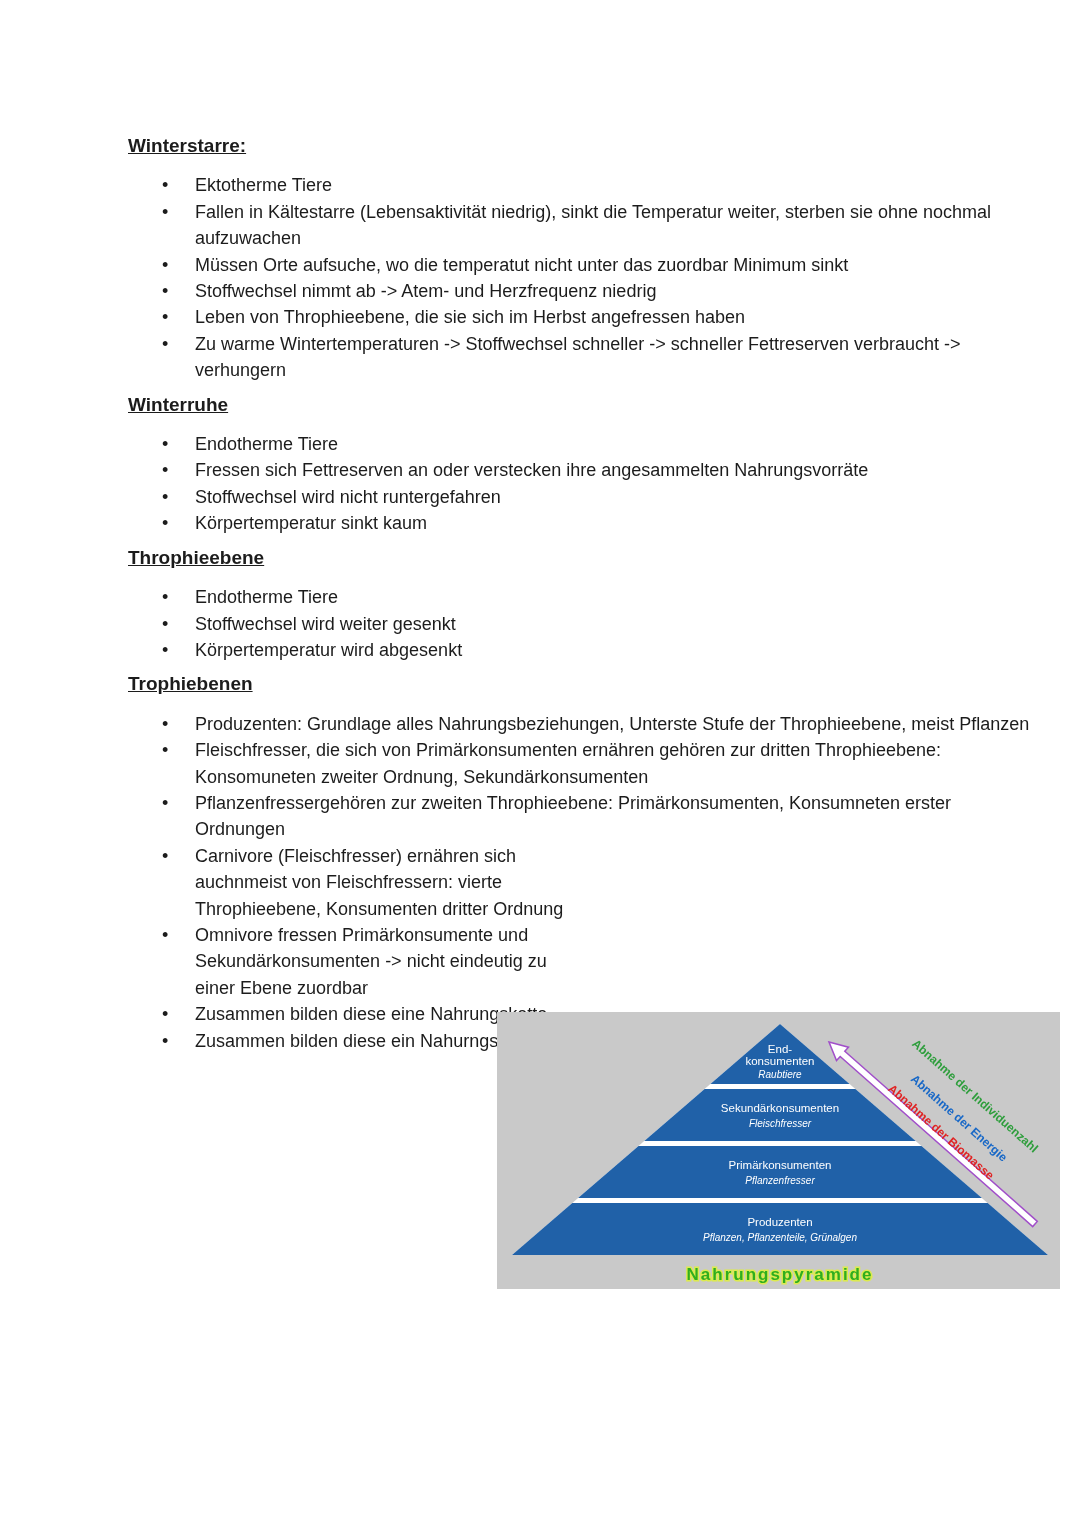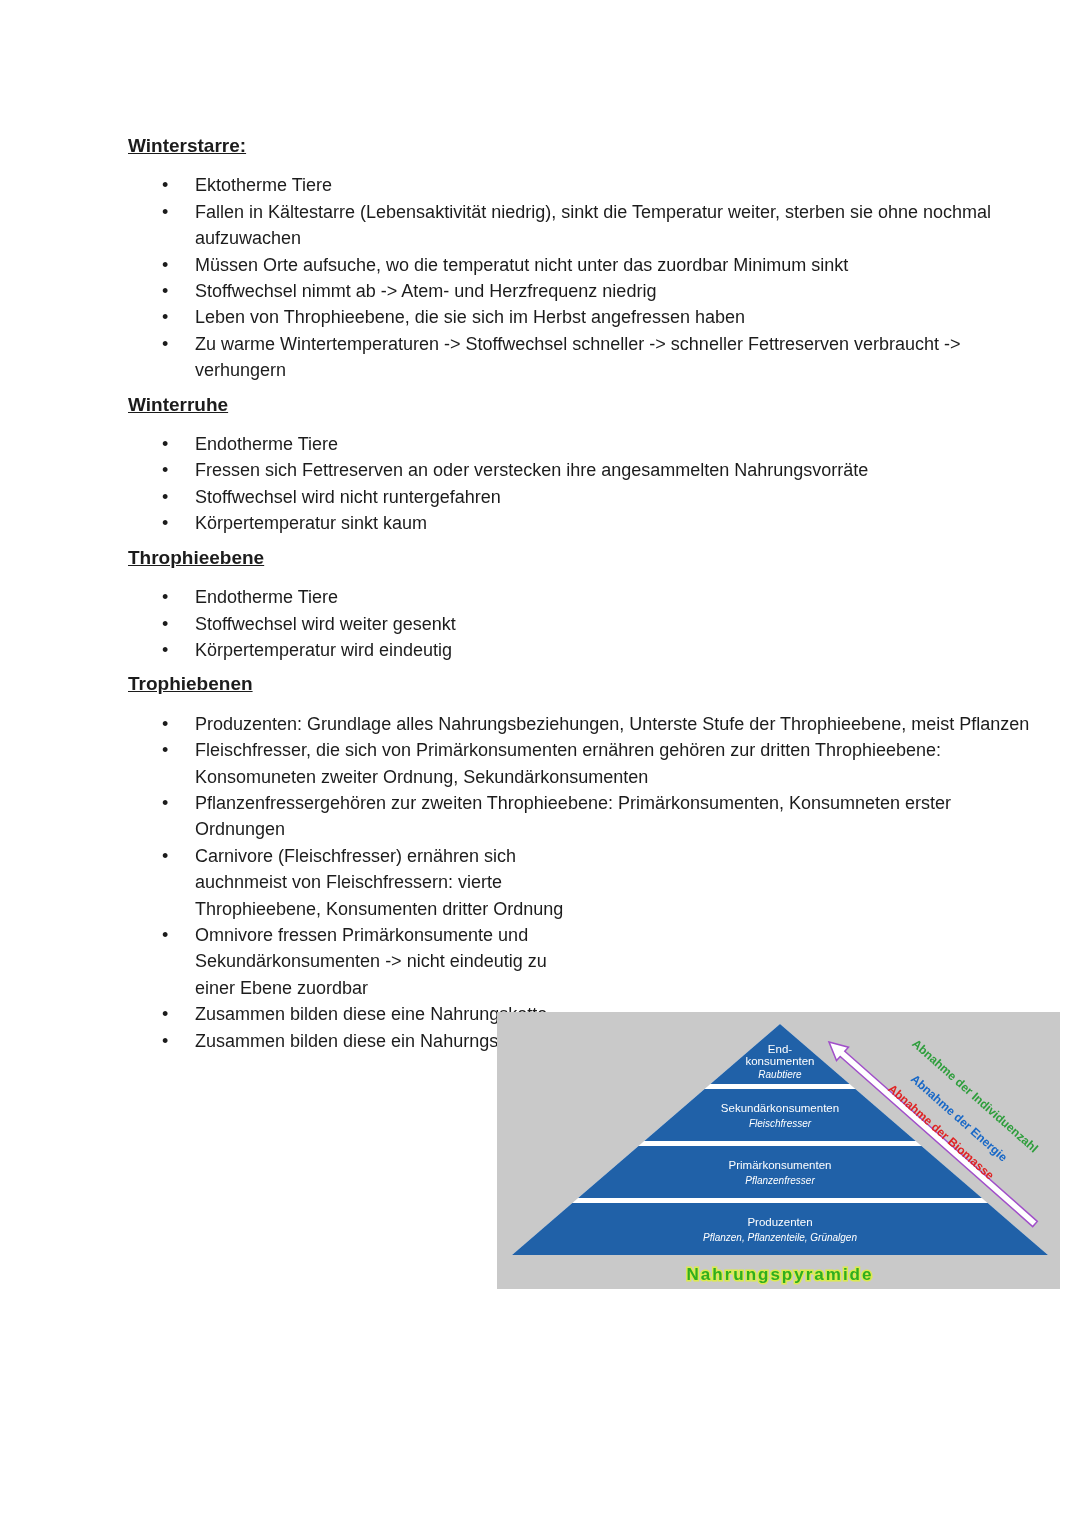--- a/index.html
+++ b/index.html
@@ -101,21 +101,21 @@
       <li>Stoffwechsel wird nicht runtergefahren</li>
       <li>Körpertemperatur sinkt kaum</li>
     </ul>
   </section>
 
   <section class="section">
     <h3 class="heading">Throphieebene</h3>
     <ul class="bullets">
       <li>Endotherme Tiere</li>
       <li>Stoffwechsel wird weiter gesenkt</li>
-      <li>Körpertemperatur wird eindeutig</li>
+      <li>Körpertemperatur wird abgesenkt</li>
     </ul>
   </section>
 
   <section class="section">
     <h3 class="heading">Trophiebenen</h3>
     <ul class="bullets">
       <li>Produzenten: Grundlage alles Nahrungsbeziehungen, Unterste Stufe der Throphieebene, meist Pflanzen</li>
       <li>Fleischfresser, die sich von Primärkonsumenten ernähren gehören zur dritten Throphieebene: Konsomuneten zweiter Ordnung, Sekundärkonsumenten</li>
       <li>Pflanzenfressergehören zur zweiten Throphieebene: Primärkonsumenten, Konsumneten erster Ordnungen</li>
       <li class="narrow">Carnivore (Fleischfresser) ernähren sich auchnmeist von Fleischfressern: vierte Throphieebene, Konsumenten dritter Ordnung</li>

